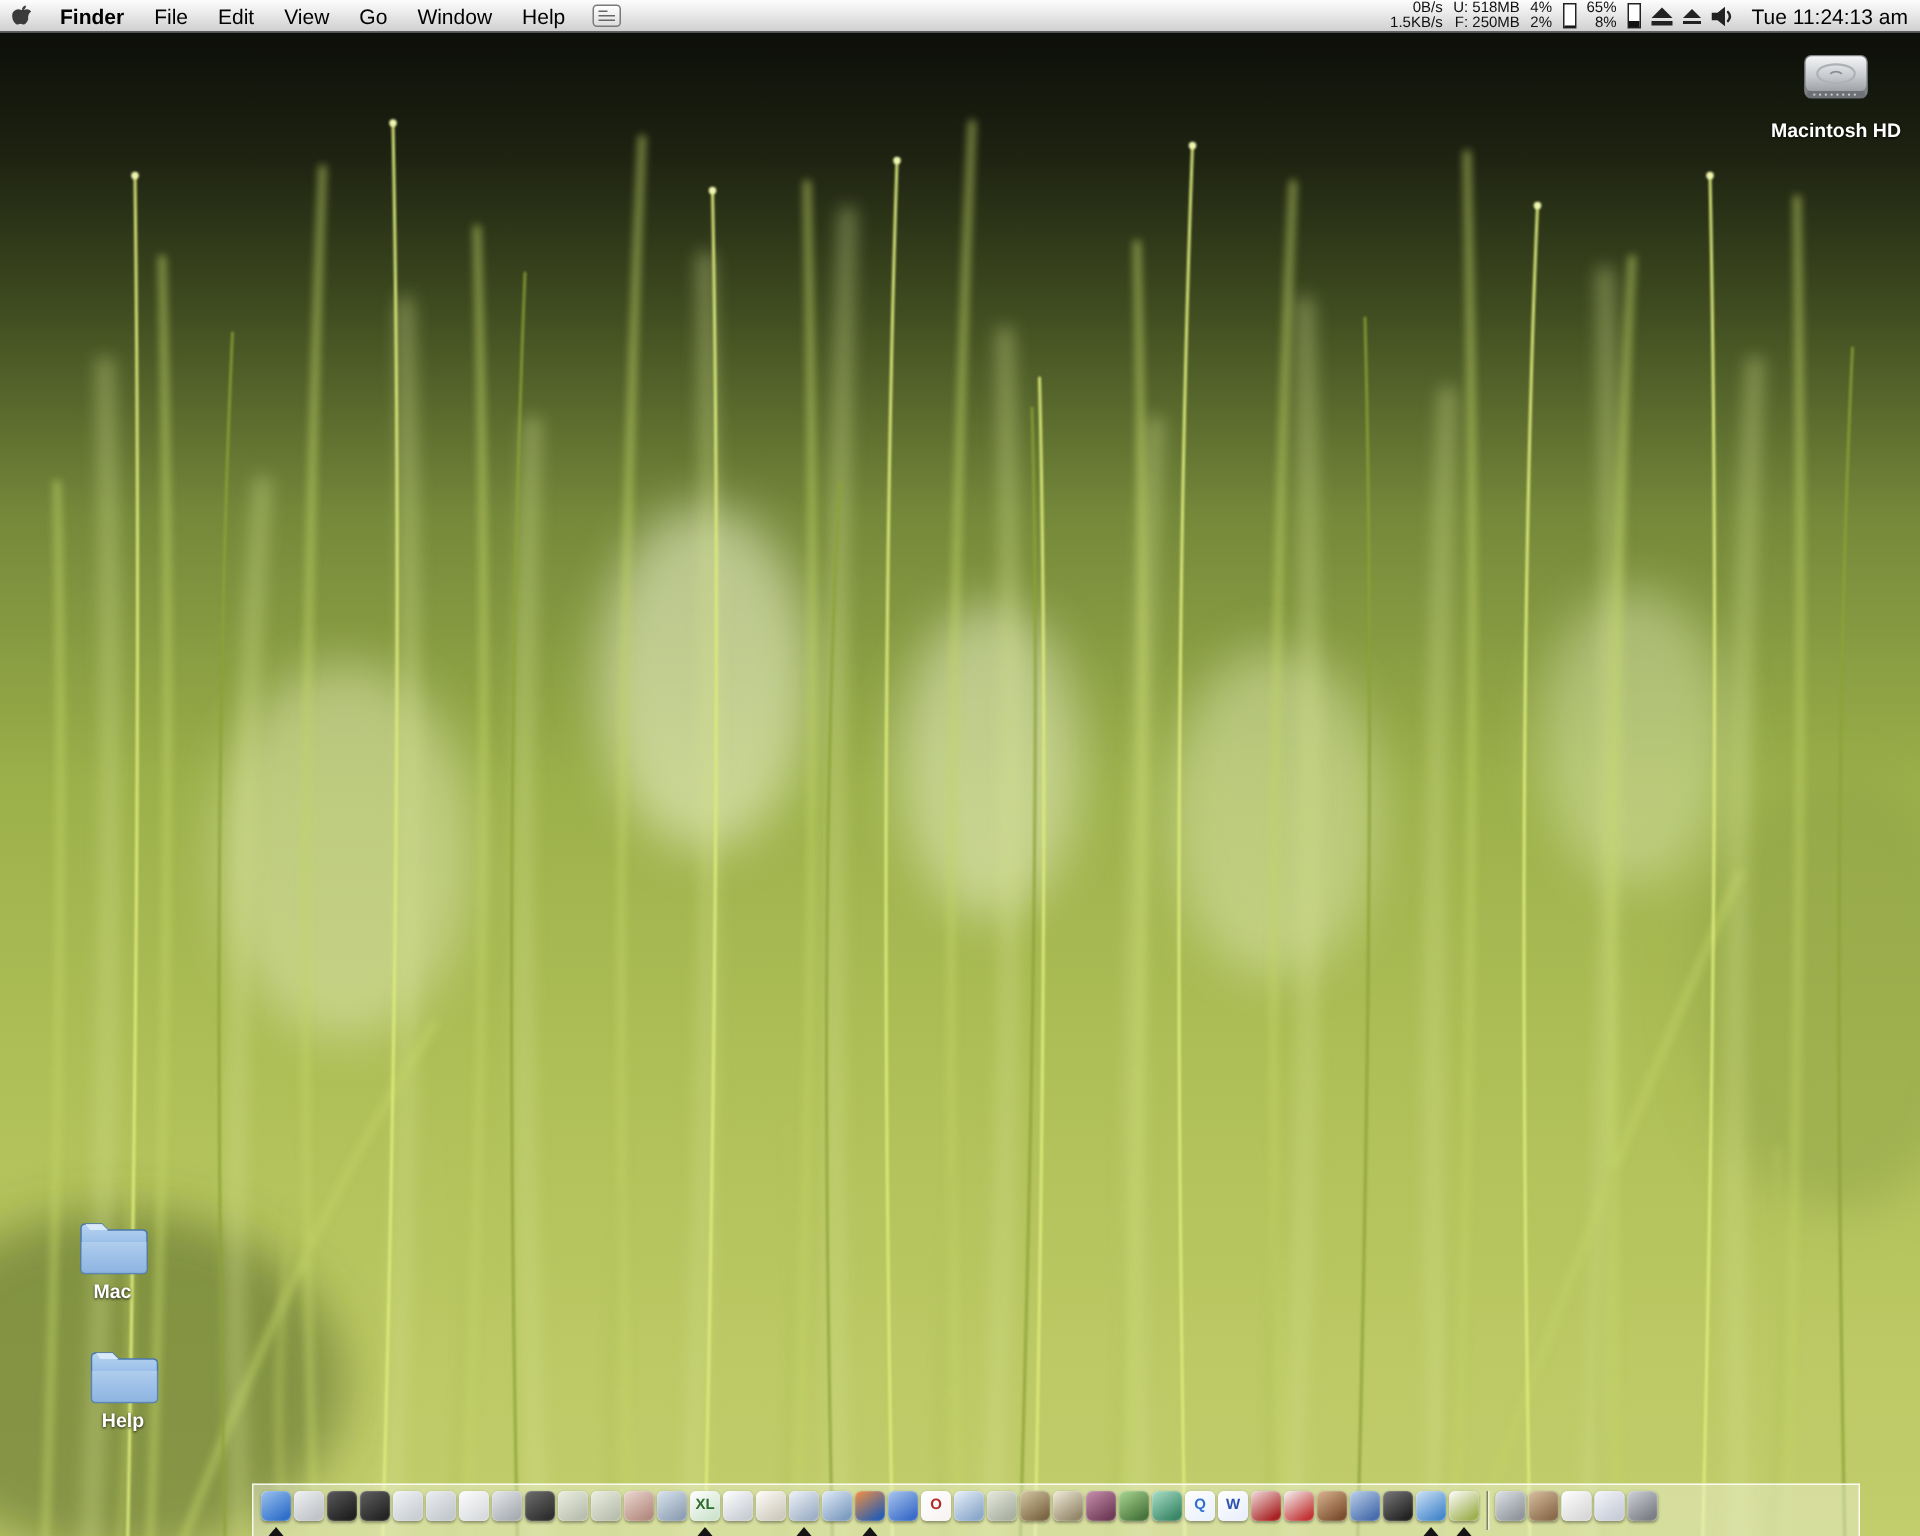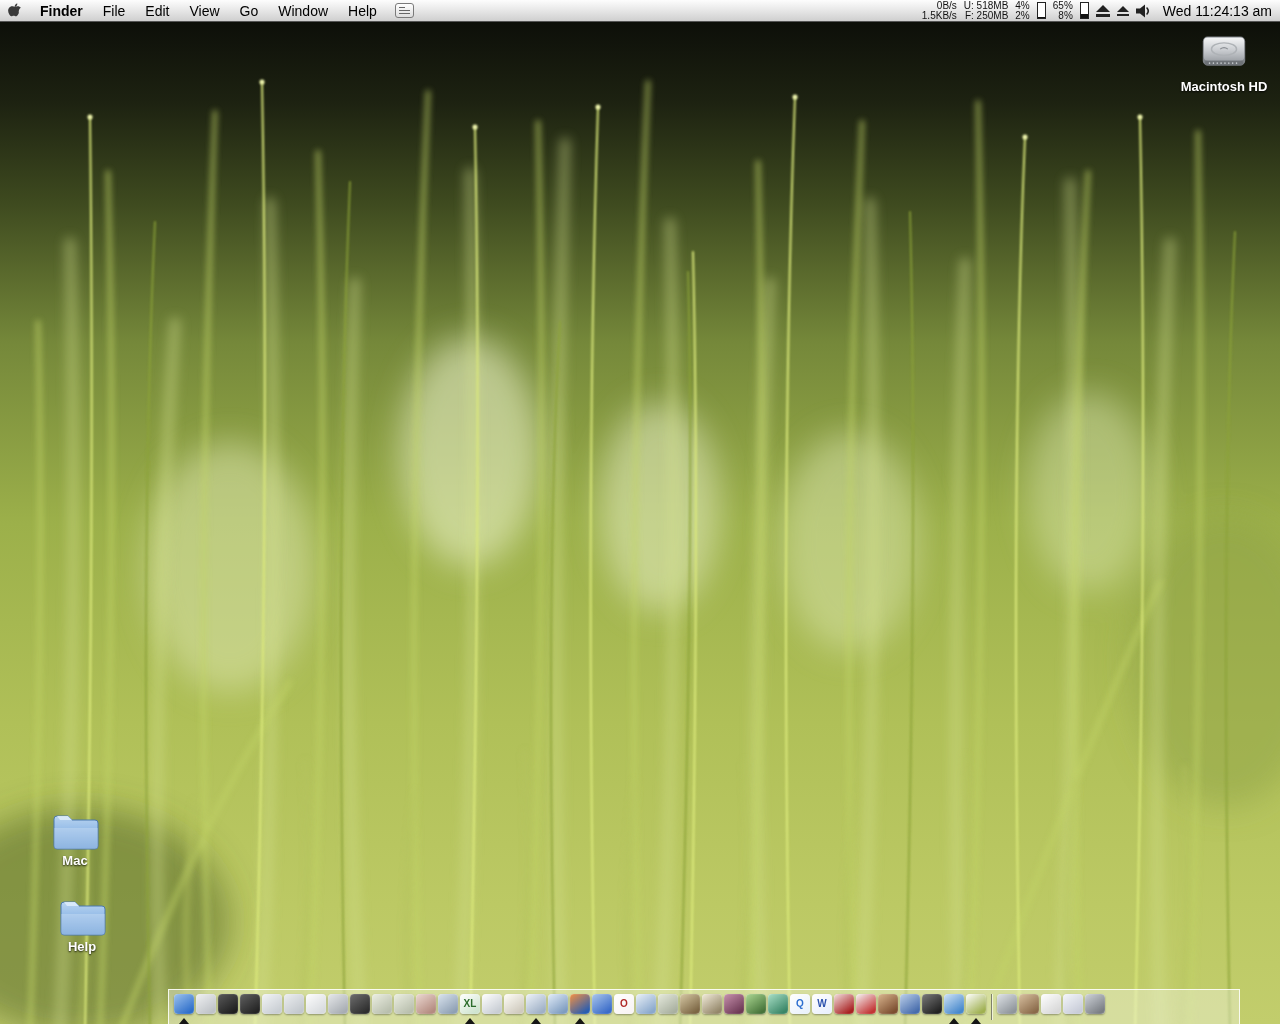--- a/index.html
+++ b/index.html
@@ -111,21 +111,21 @@
         <span class="bar"></span>
       </div>
       <div class="eject small">
         <span class="tri"></span>
         <span class="bar"></span>
       </div>
       <svg width="16" height="14" viewBox="0 0 16 14">
         <polygon points="0,4.5 4,4.5 9,0.5 9,13.5 4,9.5 0,9.5" fill="#222"></polygon>
         <path d="M11,4 Q13.5,7 11,10" stroke="#222" stroke-width="1.6" fill="none" stroke-linecap="round"></path>
       </svg>
-      <span class="clock">Wed 11:24:13 am</span>
+      <span class="clock">Tue 11:24:13 am</span>
     </div>
   </div>
 
   <div class="desktop">
 
     <svg class="wallpaper" viewBox="0 0 1280 1002" preserveAspectRatio="none">
       <defs>
         <linearGradient id="sky" x1="0" y1="0" x2="0" y2="1">
           <stop offset="0" stop-color="#0d0f09"></stop>
           <stop offset="0.08" stop-color="#1d2211"></stop>

